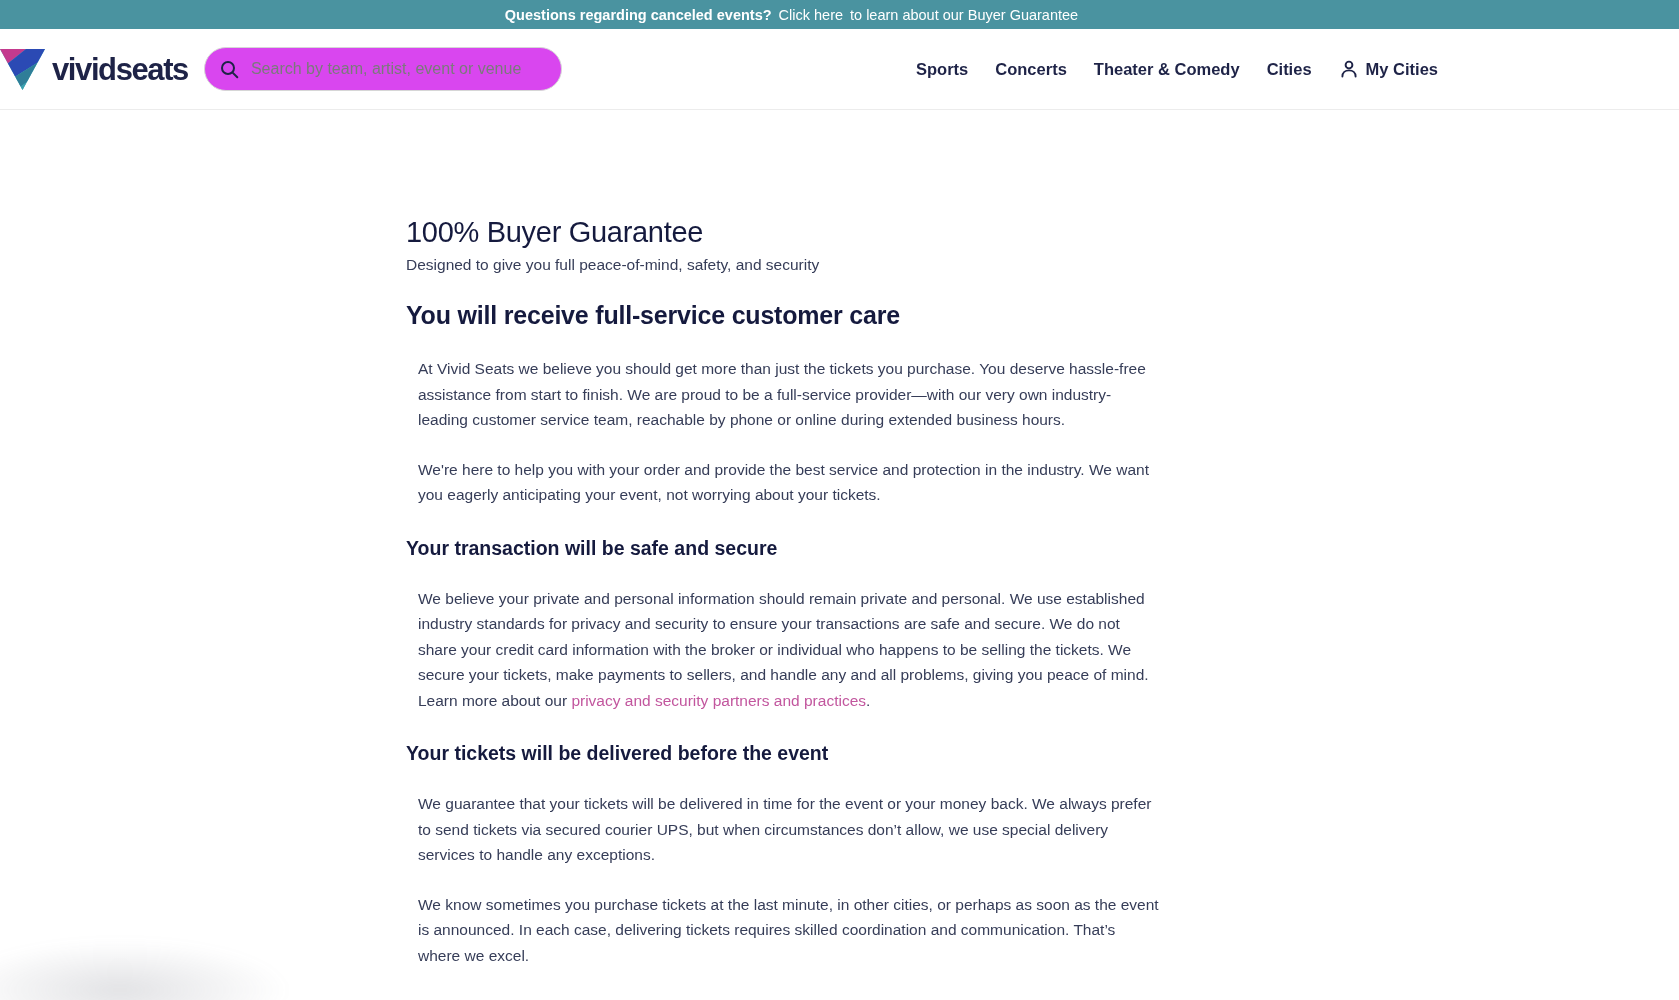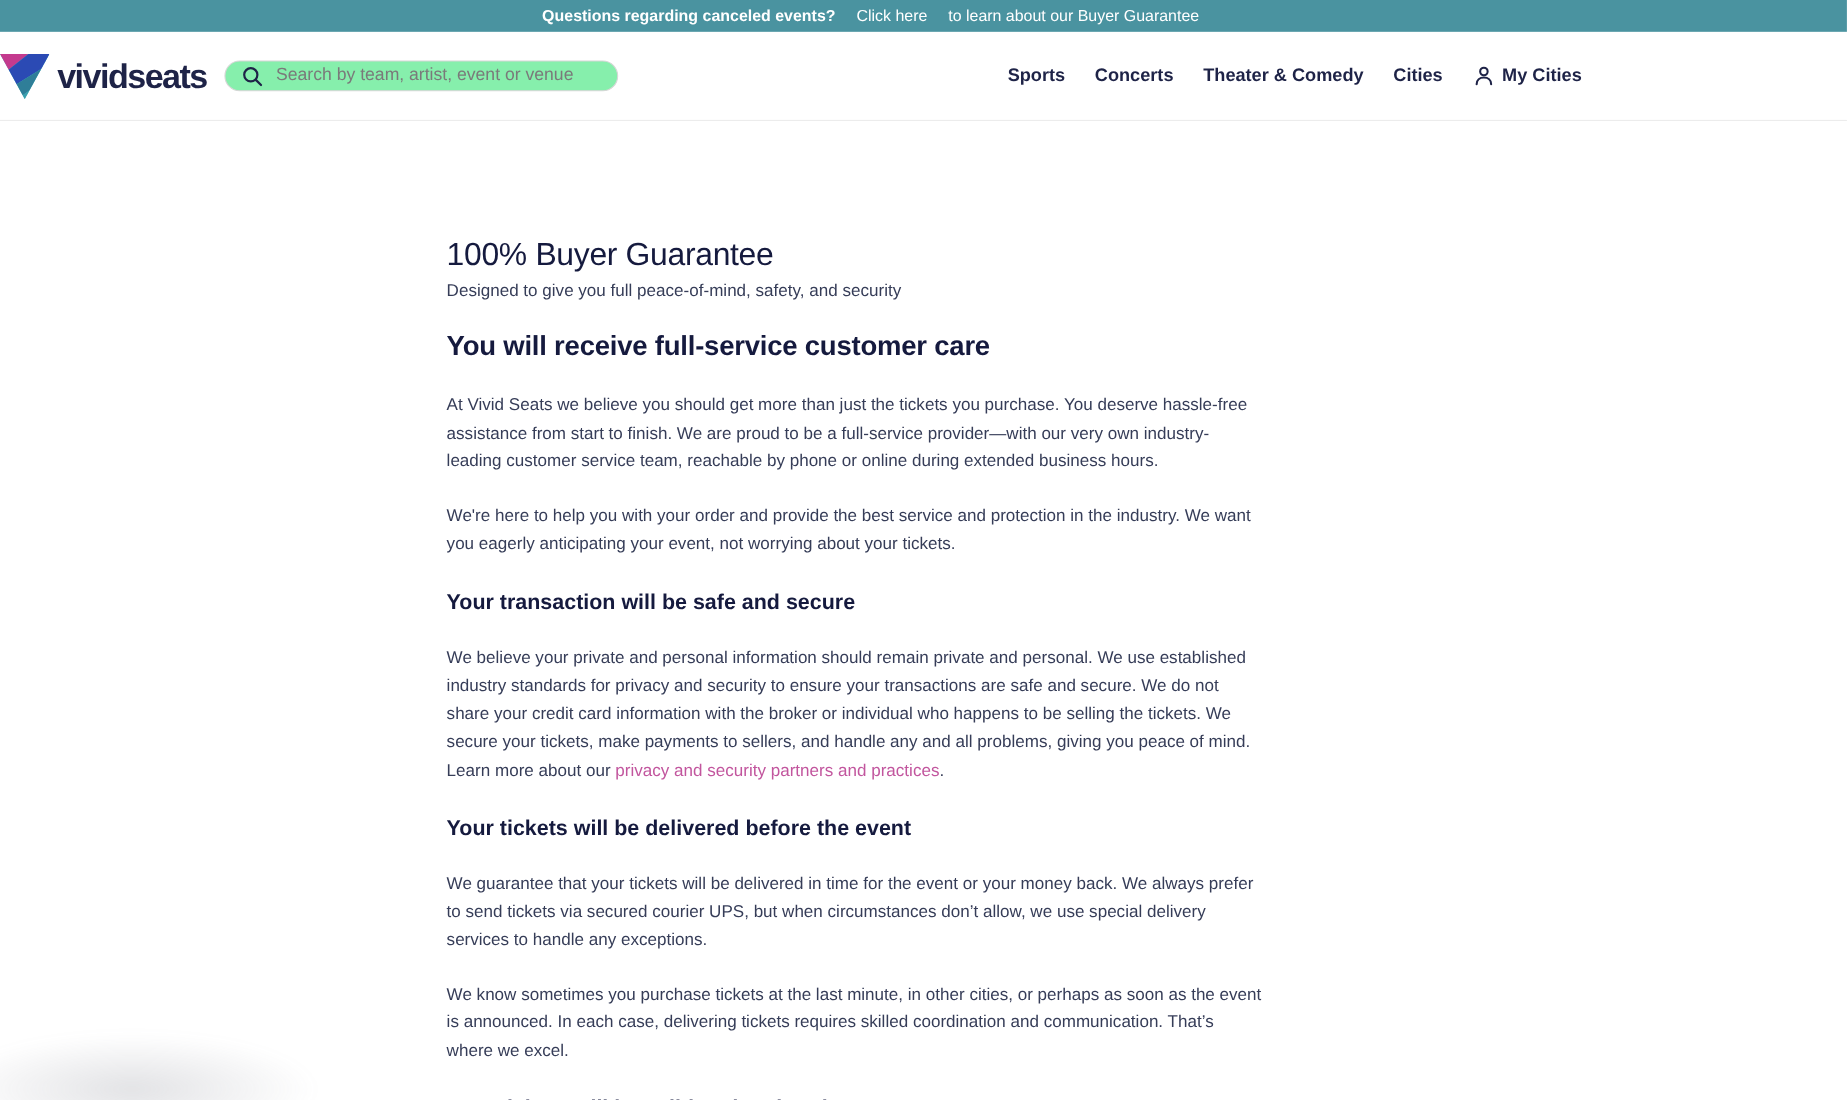--- a/index.html
+++ b/index.html
@@ -10,41 +10,41 @@
     font-family: "Liberation Sans", sans-serif;
     color: #363D58;
   }
 
   
   .banner {
     height: 29px; background: #4A93A0; color: #fff;
     display: flex; align-items: center; justify-content: center;
     font-size: 14.5px;
   }
-  .banner-inner { display: flex; gap: 19px; align-items: flex-end; transform: translateX(-48px); white-space: nowrap; }
+  .banner-inner { display: flex; gap: 7px; align-items: flex-end; transform: translateX(-48px); white-space: nowrap; }
   .banner-bold { font-weight: bold; }
   .banner-link { color: #ffffff; text-underline-offset: 3px; cursor: pointer; }
 
   
   .header {
     height: 81px; display: flex; align-items: center;
     border-bottom: 1px solid #ececec;
     padding-right: 241px;
     background: #fff;
   }
   .logo { display: flex; align-items: center; gap: 7px; cursor: pointer; }
   .logo-text {
     font-size: 31px; font-weight: bold; color: #1E2347;
     letter-spacing: -1.4px; line-height: 1;
   }
   .search {
-    margin-left: 16px; width: 358px; height: 28px;
+    margin-left: 16px; width: 358px; height: 44px;
     border: 1px solid #D6D6D6; border-radius: 22px;
     display: flex; align-items: center; padding: 0 15px; gap: 10px;
-    background: #86efac;
+    background: #d946ef;
   }
   .search input {
     border: 0; outline: 0; flex: 1; font-size: 16px; color: #333;
     font-family: "Liberation Sans", sans-serif; background: transparent;
   }
   .search input::placeholder { color: #7A7A7A; opacity: 1; }
   .nav {
     margin-left: auto; display: flex; align-items: center; gap: 27px;
     font-size: 16.5px; font-weight: 600; color: #1E2347; white-space: nowrap;
   }
@@ -60,21 +60,21 @@
   .subtitle { font-size: 15.5px; line-height: 26px; margin: 2px 0 0; }
   h2 {
     font-size: 25px; line-height: 34px; margin: 20px 0 0;
     color: #151A3E; font-weight: bold; letter-spacing: -0.2px;
   }
   h3 {
     font-size: 19.5px; line-height: 28px; margin: 26px 0 0;
     color: #151A3E; font-weight: bold;
   }
   p.body {
-    font-size: 15.5px; line-height: 25.5px; margin: 24px 0 0;
+    font-size: 15.5px; line-height: 25.5px; margin: 24px 12px 0;
     white-space: pre-line;
   }
   a.inline-link { color: #C2569E; text-decoration: none; cursor: pointer; }
 
   
   .corner-shadow {
     position: absolute; left: -50px; bottom: -40px; width: 340px; height: 100px;
     background: radial-gradient(ellipse at center, rgba(110,112,125,0.20), rgba(110,112,125,0) 70%);
     filter: blur(6px); pointer-events: none;
   }

